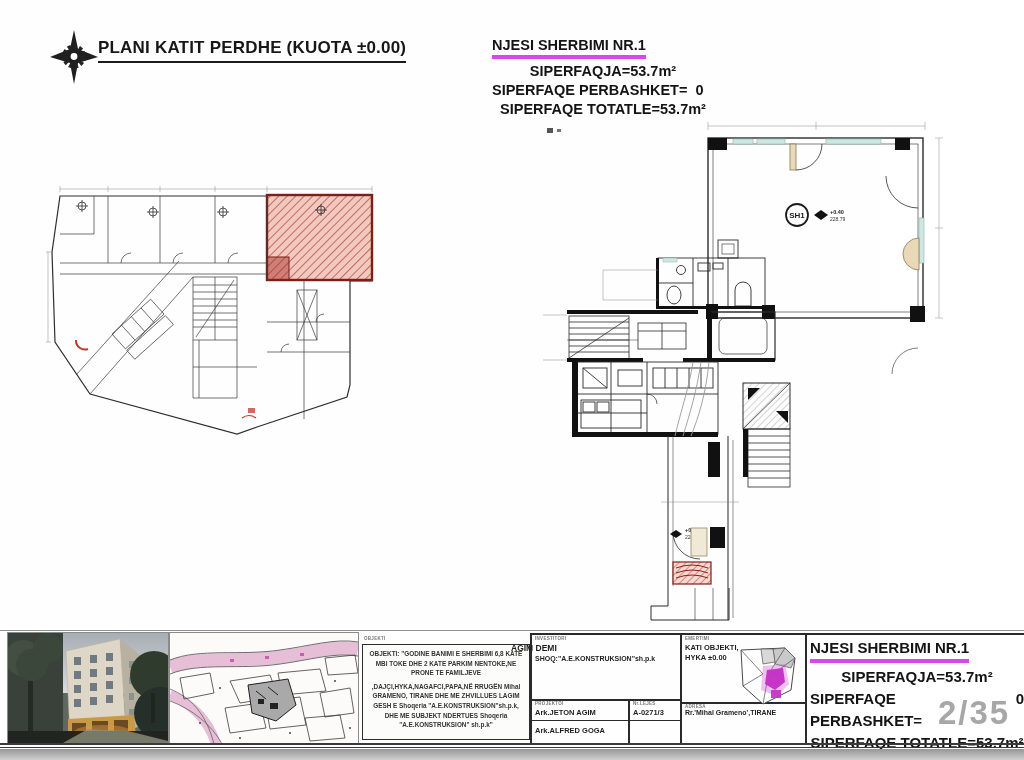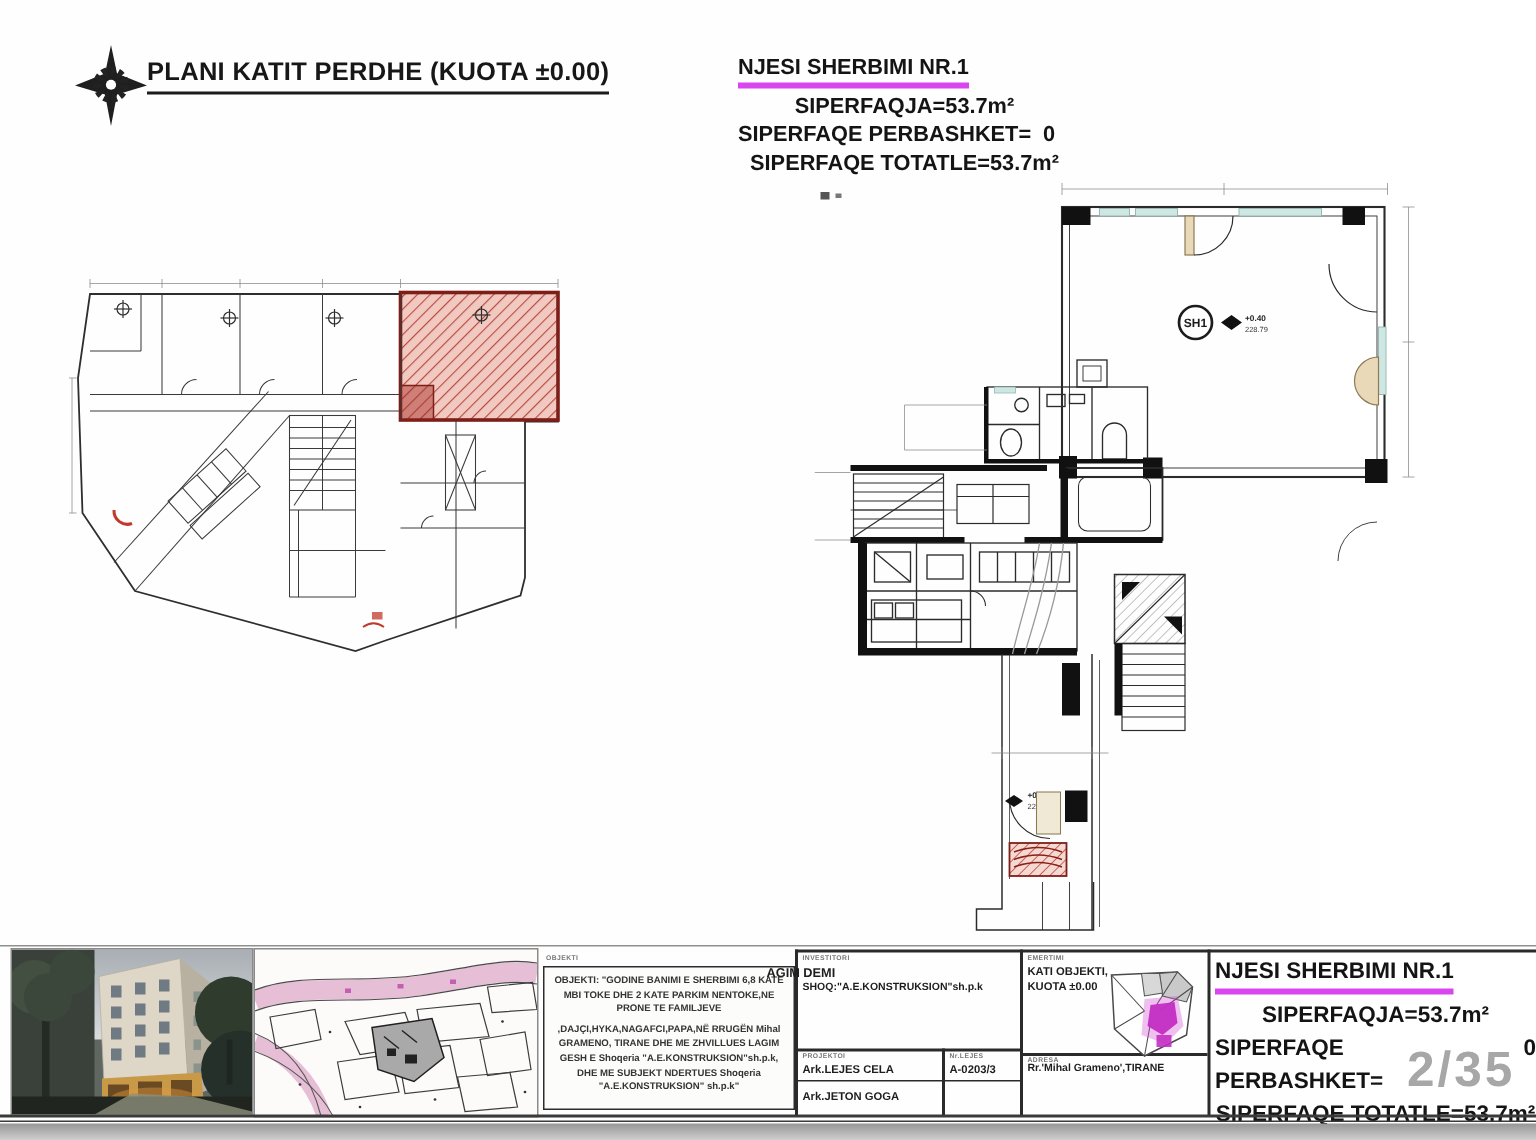--- a/index.html
+++ b/index.html
@@ -446,27 +446,27 @@
   <div class="hl" style="left:530px;top:699px;width:150px;height:1.5px"></div>
   <div class="vl" style="left:628px;top:699px;width:1.5px;height:45px"></div>
   <div class="hl" style="left:530px;top:720px;width:150px;height:1px"></div>
   <div class="hl" style="left:680px;top:702px;width:125px;height:1.5px"></div>
 
   <div class="tinylbl" style="left:535px;top:636px">INVESTITORI</div>
   <div class="tbtext" style="left:511px;top:643px;font-size:8.5px">AGIM DEMI</div>
   <div class="tbtext" style="left:535px;top:655px;font-size:7px">SHOQ:"A.E.KONSTRUKSION"sh.p.k</div>
   <div class="tinylbl" style="left:535px;top:701px">PROJEKTOI</div>
   <div class="tinylbl" style="left:633px;top:701px">Nr.LEJES</div>
-  <div class="tbtext" style="left:535px;top:708px;font-size:7.5px">Ark.LEJES CELA</div>
-  <div class="tbtext" style="left:633px;top:708px;font-size:7.5px">A-0203/3</div>
-  <div class="tbtext" style="left:535px;top:726px;font-size:7.5px">Ark.JETON GOGA</div>
+  <div class="tbtext" style="left:535px;top:708px;font-size:7.5px">Ark.JETON AGIM</div>
+  <div class="tbtext" style="left:633px;top:708px;font-size:7.5px">A-0271/3</div>
+  <div class="tbtext" style="left:535px;top:726px;font-size:7.5px">Ark.ALFRED GOGA</div>
 
   <div class="tinylbl" style="left:685px;top:636px">EMERTIMI</div>
   <div class="tbtext" style="left:685px;top:643px;font-size:7.5px">KATI OBJEKTI,</div>
-  <div class="tbtext" style="left:685px;top:653px;font-size:7.5px">KUOTA ±0.00</div>
+  <div class="tbtext" style="left:685px;top:653px;font-size:7.5px">HYKA ±0.00</div>
   <svg class="abs" style="left:733px;top:644px" width="70" height="68" viewBox="0 0 70 68">
     <polygon points="8,6 52,4 62,14 58,46 30,60 10,42" fill="#ffffff" stroke="#4a4a4a" stroke-width="1"></polygon>
     <polygon points="40,5 52,4 62,14 58,24 42,20" fill="#c9c9c9" stroke="#555" stroke-width="0.7"></polygon>
     <polygon points="28,5 40,5 42,18 30,20" fill="#d8d8d8" stroke="#555" stroke-width="0.7"></polygon>
     <g stroke="#4a4a4a" stroke-width="0.7">
       <line x1="8" y1="6" x2="30" y2="30"></line>
         <line x1="52" y1="4" x2="38" y2="26"></line>
       <line x1="10" y1="42" x2="30" y2="30"></line>
         <line x1="30" y1="60" x2="34" y2="38"></line>
       <line x1="62" y1="14" x2="40" y2="30"></line>

